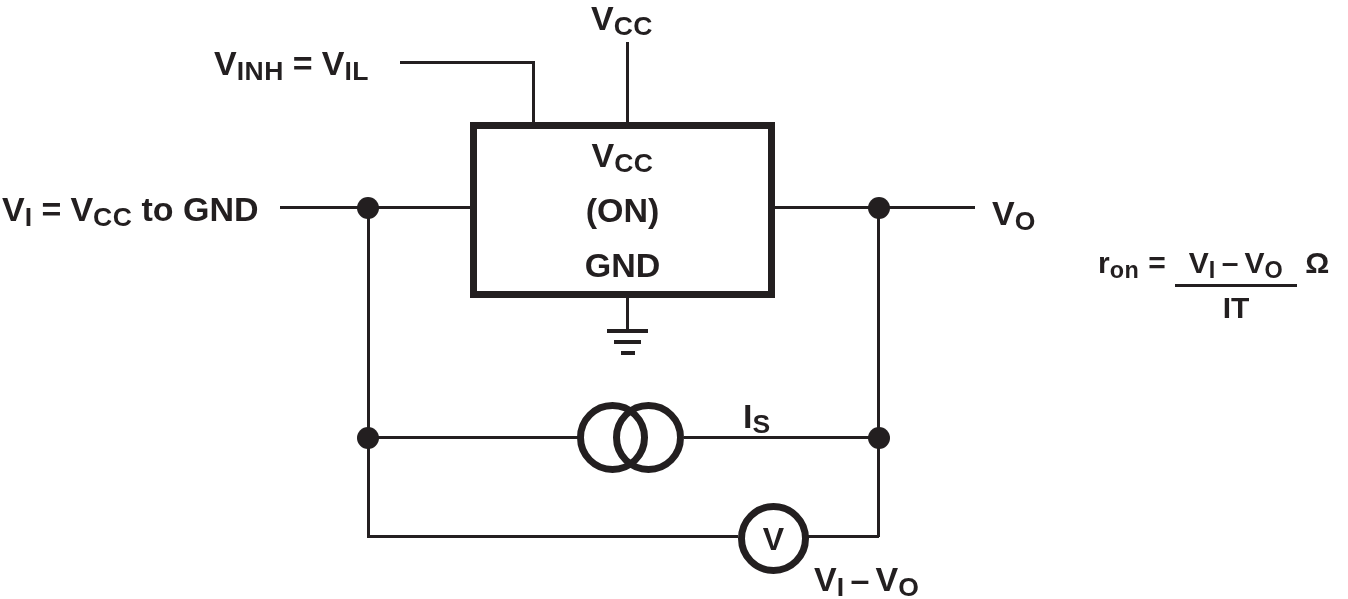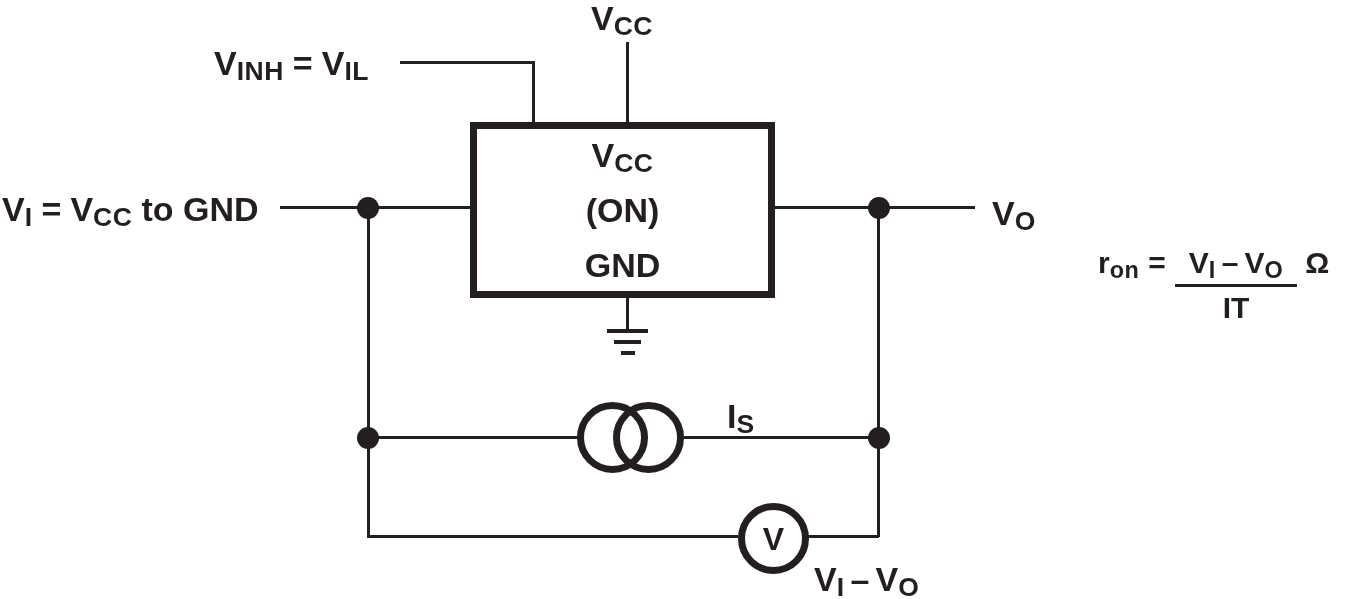--- a/index.html
+++ b/index.html
@@ -86,21 +86,21 @@
   </div>
 
   <div class="label" style="left:2px;top:192px">
     <span>V</span><span class="sub">I</span><span class="eqgap">=</span><span>V</span><span class="sub">CC</span><span class="sfx">to GND</span>
   </div>
 
   <div class="label" style="left:992px;top:196px">
     <span>V</span><span class="sub">O</span>
   </div>
 
-  <div class="label" style="left:727px;top:399px">
+  <div class="label" style="left:743px;top:399px">
     <span>I</span><span class="sub">S</span>
   </div>
 
   <div class="label" style="left:814px;top:562px">
     <span>V</span><span class="sub">I</span><span class="minus">–</span><span>V</span><span class="sub">O</span>
   </div>
 
   <div class="equation">
     <span><span>r</span><span class="sub">on</span></span>
     <span class="eqgap">=</span>

